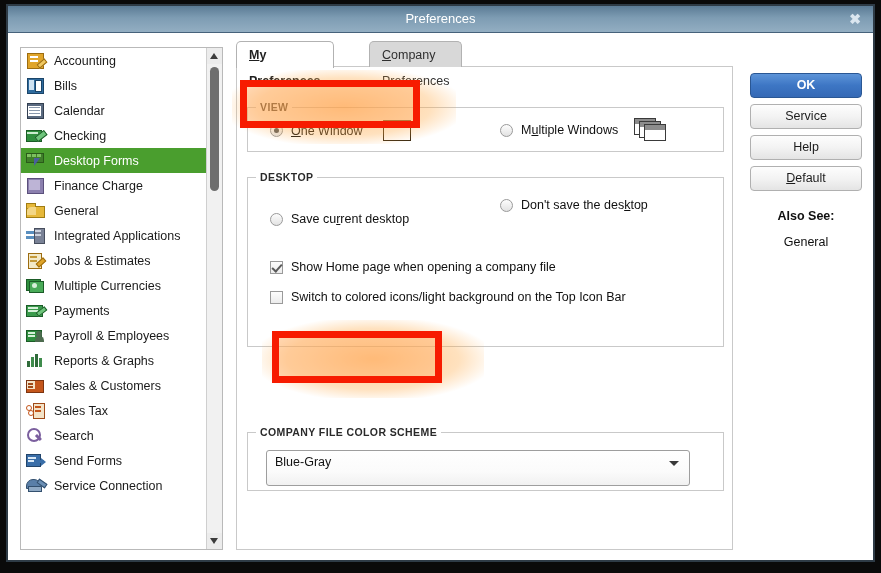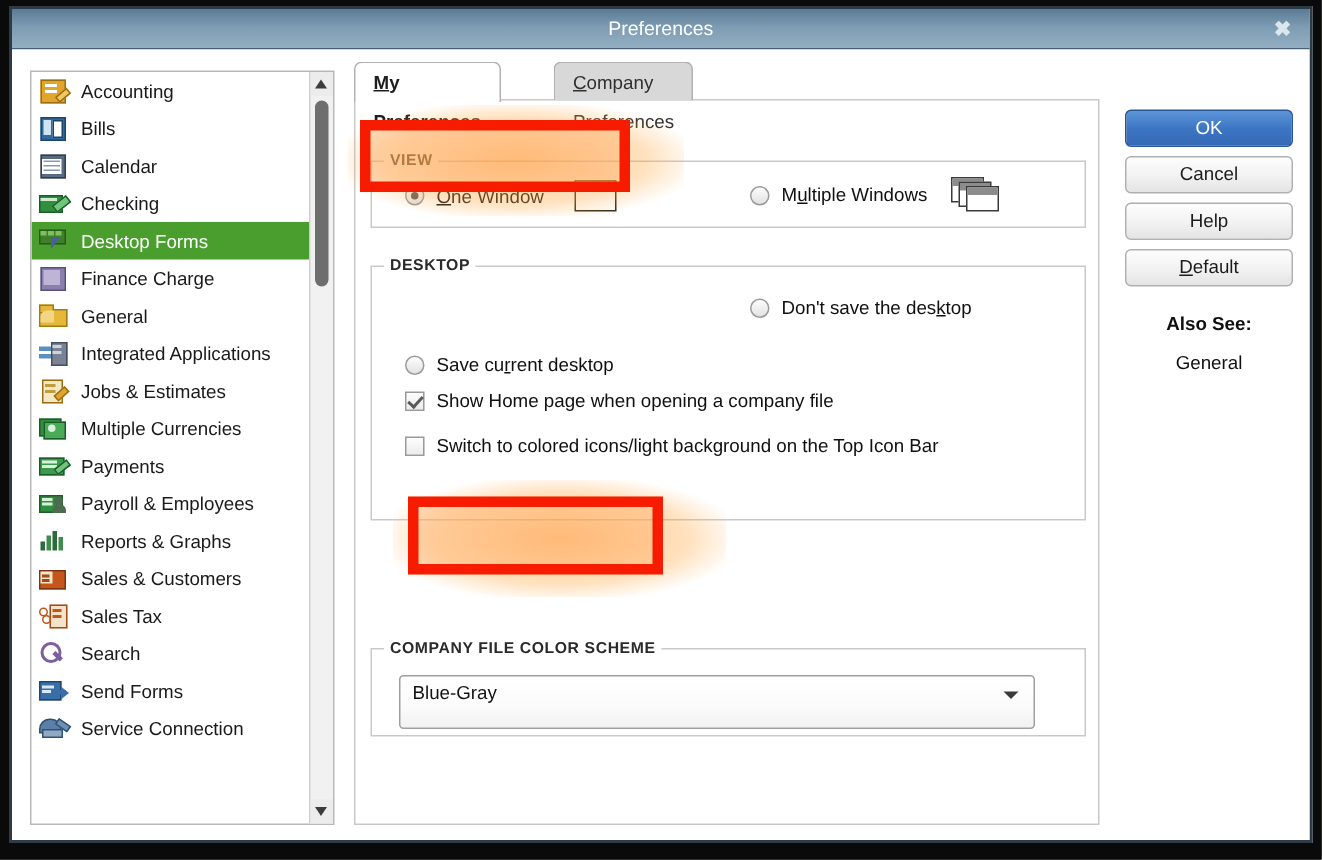--- a/index.html
+++ b/index.html
@@ -331,21 +331,21 @@
     text-align: center;
     cursor: pointer;
     box-sizing: border-box;
     font-family: "Liberation Sans", sans-serif;
   }
   .btn u { text-decoration: underline; }
   .btn-primary {
     background: linear-gradient(to bottom, #5d94d8 0%, #3d76c4 50%, #3569b5 100%);
     border: 1px solid #2a5794;
     color: #ffffff;
-    font-weight: normal;
+    font-weight: bold;
   }
 
   #btn-display { position: absolute; left: 68px; top: 12px; width: 170px; height: 26px; line-height: 24px; }
   #btn-sounds  { position: absolute; left: 300px; top: 12px; width: 124px; height: 26px; line-height: 24px; }
 
   
   .rail { position: absolute; left: 742px; top: 40px; width: 122px; }
   .rail .btn { display: block; width: 112px; height: 25px; line-height: 23px; margin-bottom: 6px; }
   .also-see {
     margin-top: 18px;
@@ -639,21 +639,21 @@
 
         <div class="fs" id="fs-desktop">
           <div class="fs-legend">DESKTOP</div>
 
 
           <div class="row" style="left:252px; top:20px;">
             <span class="radio"></span>
             <span class="ctl-label">Don't save the des<u>k</u>top</span>
           </div>
 
-          <div class="row" style="left:22px; top:58px;">
+          <div class="row" style="left:22px; top:34px;">
             <span class="radio"></span>
             <span class="ctl-label">Save cu<u>r</u>rent desktop</span>
           </div>
 
           <div class="row" style="left:22px; top:82px;">
             <span class="checkbox on"></span>
             <span class="ctl-label">Show Home page when opening a company file</span>
           </div>
 
           <div class="row" style="left:22px; top:112px;">
@@ -668,21 +668,21 @@
           <div class="combo">
             <span class="combo-value">Blue-Gray</span>
             <span class="combo-arrow"></span>
           </div>
         </div>
 
       </div>
 
       <div class="rail">
         <div class="btn btn-primary">OK</div>
-        <div class="btn">Cancel</div>
+        <div class="btn">Service</div>
         <div class="btn">Help</div>
         <div class="btn"><u>D</u>efault</div>
         <div class="also-see">Also See:</div>
         <div class="also-link">General</div>
       </div>
 
     </div>
   </div>
 
   <div class="hl-glow" id="glow-view"></div>

